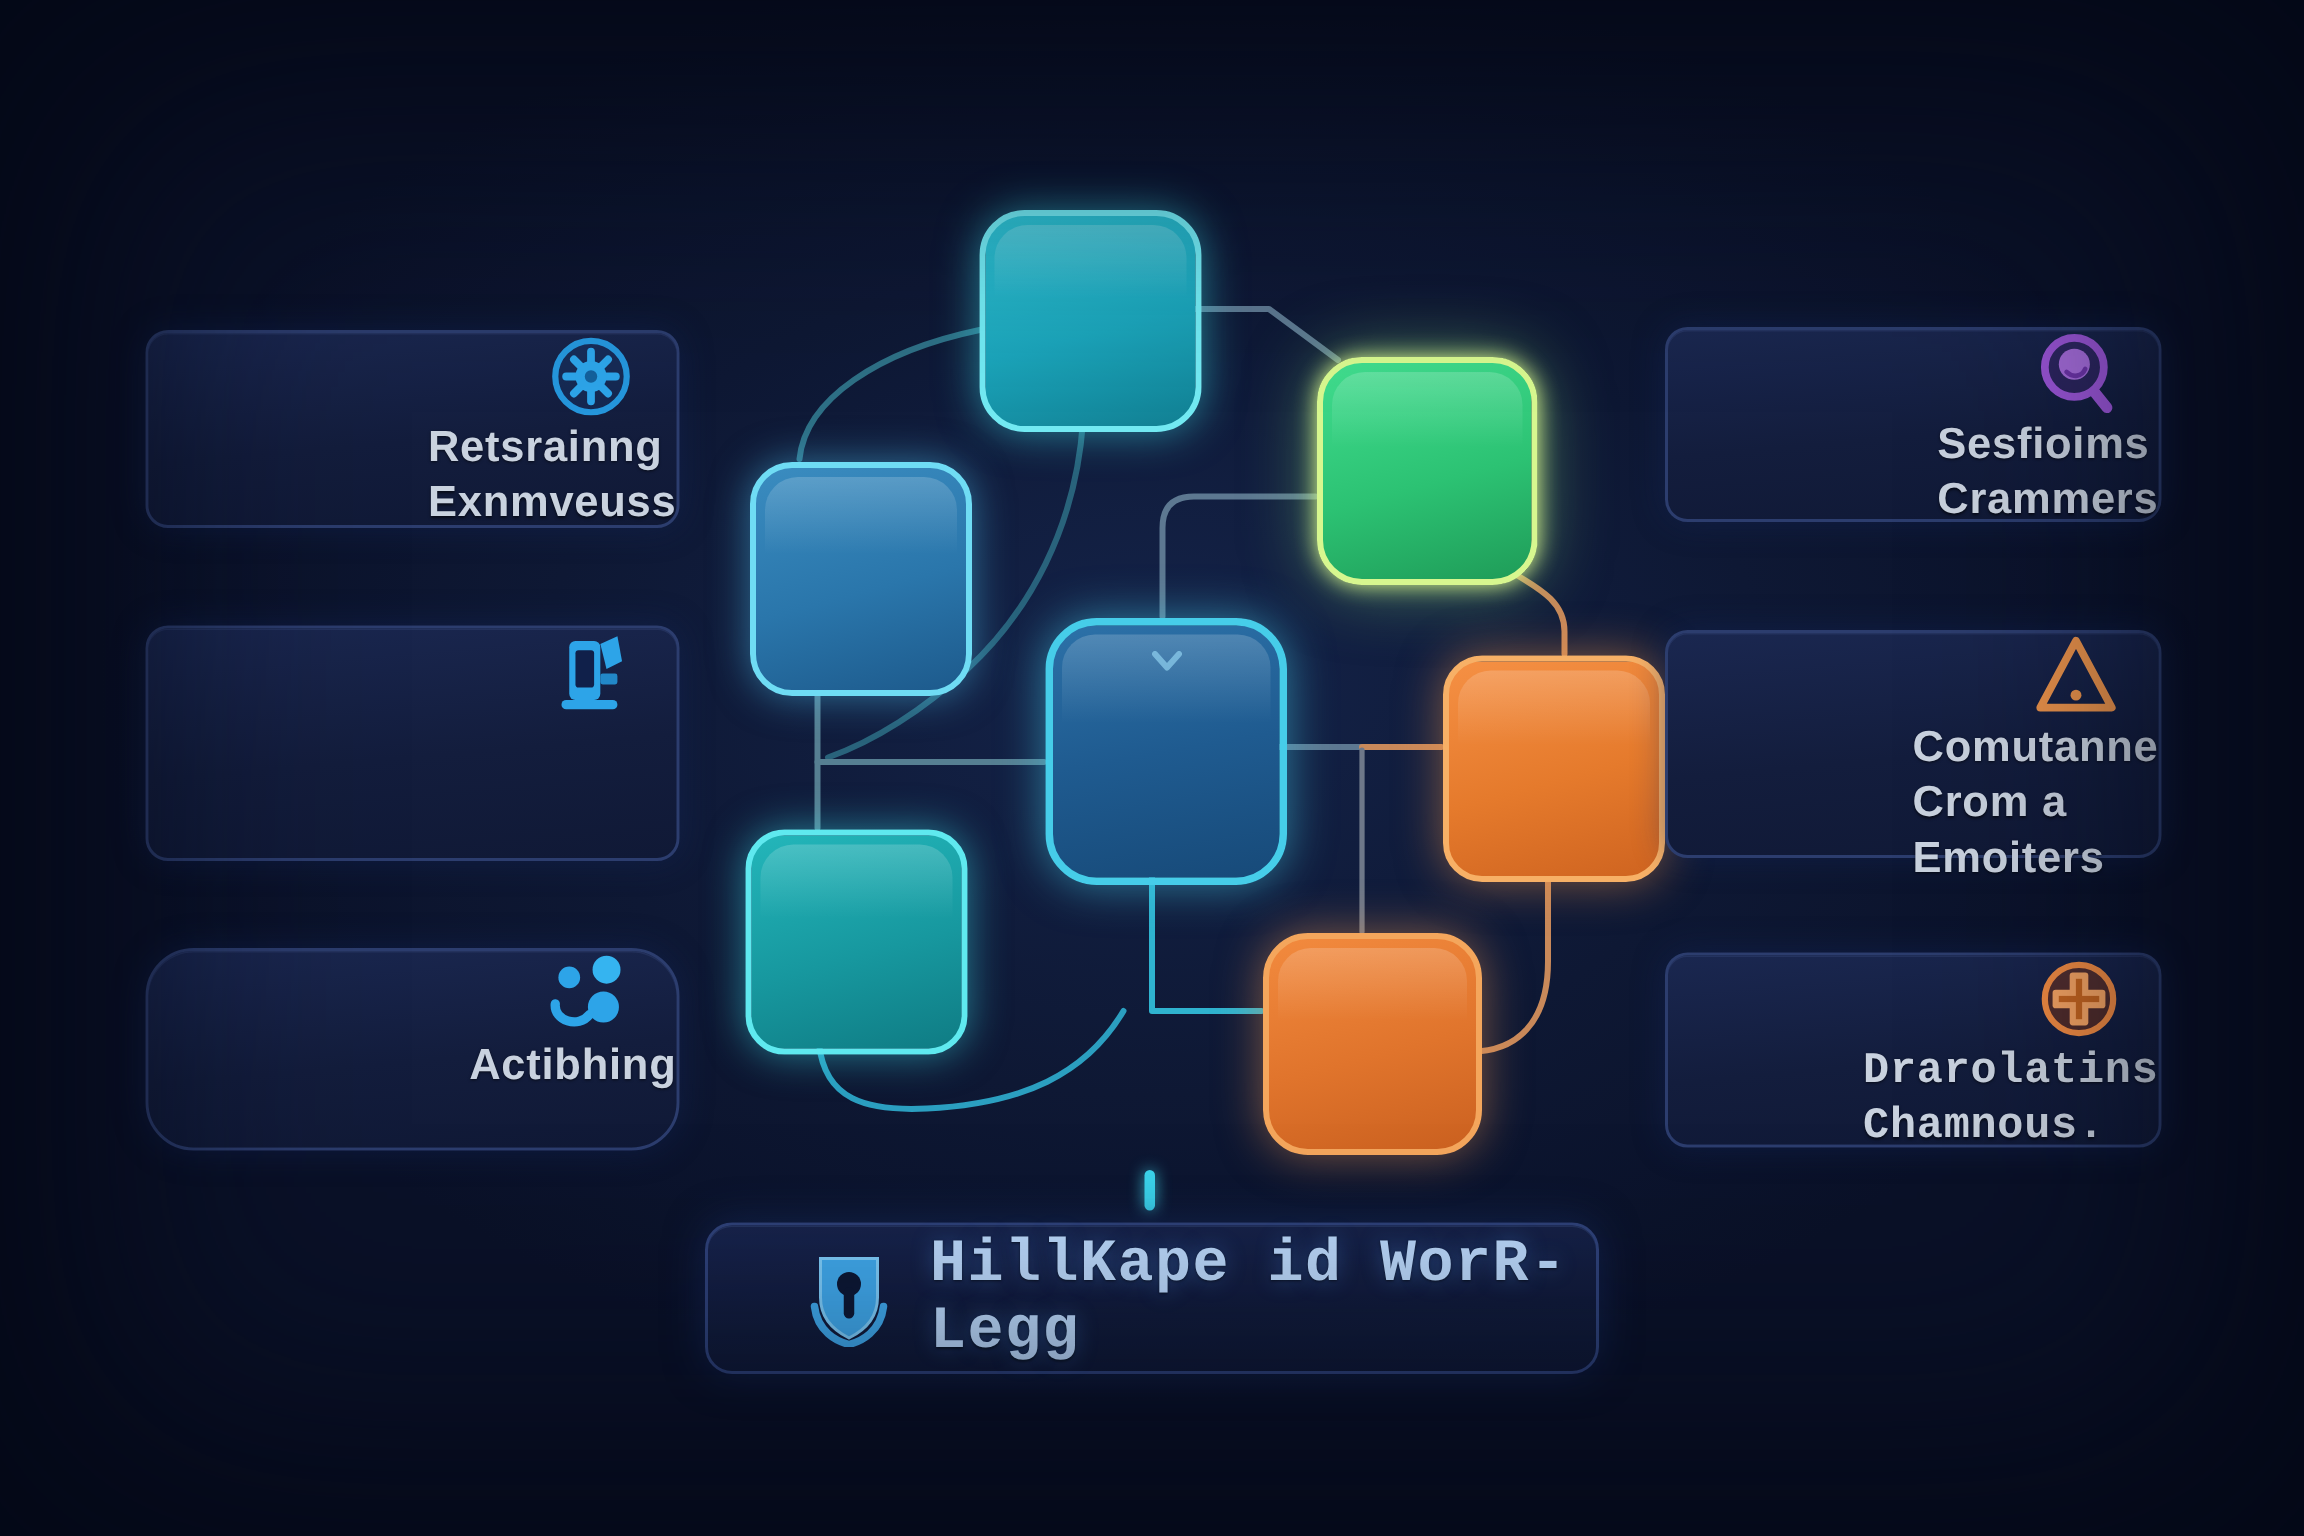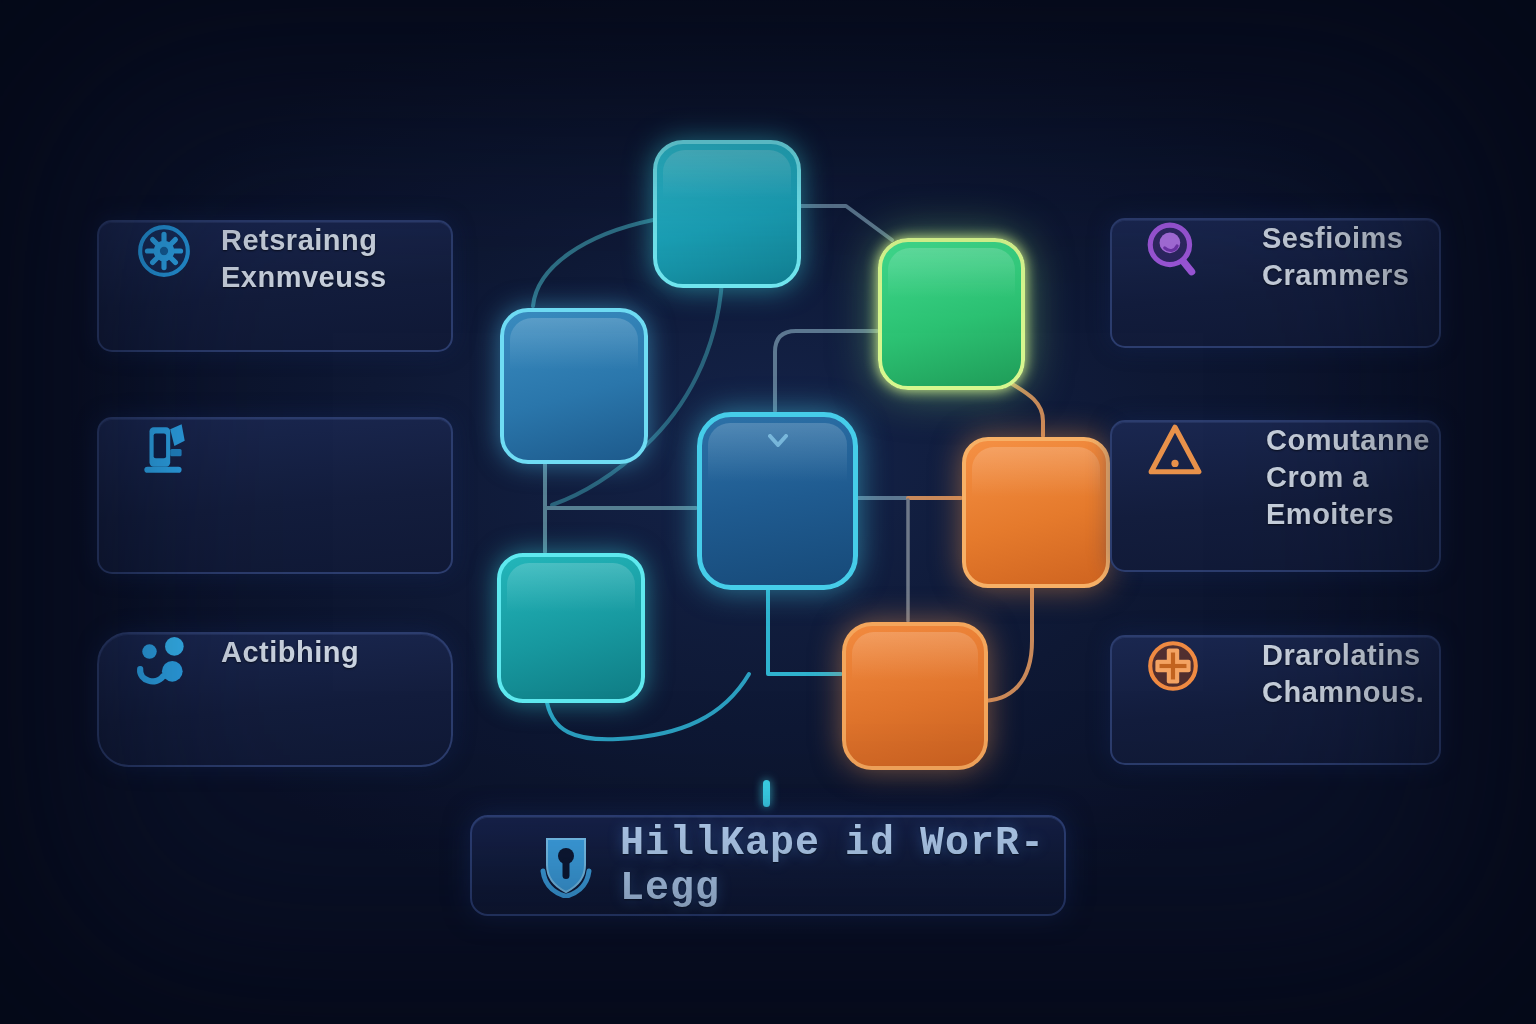--- a/index.html
+++ b/index.html
@@ -7,30 +7,31 @@
     position:relative;width:1536px;height:1024px;overflow:hidden;
     background:
       radial-gradient(ellipse 900px 620px at 50% 44%, #142349 0%, #0e1834 45%, #0a1128 78%),
       #0a1128;
     font-family:"Liberation Sans", sans-serif;
   }
   .vignette{position:absolute;inset:0;pointer-events:none;
     box-shadow:inset 0 0 220px 70px rgba(3,7,20,.85);}
   
   .card{
-    position:absolute;display:flex;align-items:flex-start;
+    position:absolute;display:flex;align-items:flex-end;
     background:linear-gradient(175deg,#1a2750 0%,#131d3d 55%,#101936 100%);
     border:2px solid #2c3d6e;border-radius:15px;
     box-shadow:0 0 22px rgba(20,40,90,.45), inset 0 1px 0 rgba(120,150,220,.12);
+    flex-direction:column;
   }
   .card .icon{flex:0 0 auto;display:flex;align-items:center;justify-content:center;}
   .card .txt{font-weight:700;color:#c9d2df;font-size:29px;line-height:37px;
     letter-spacing:.5px;text-shadow:0 1px 2px rgba(0,0,0,.6);}
   .cardL{left:97px;width:352px;}
-  .cardR{left:1110px;width:327px;gap:36px;}
+  .cardR{left:1110px;width:327px;}
   .cardL .icon{margin:0 28px 0 36px;}
   .cardR .icon{margin:0 24px 0 32px;}
   
   .node{position:absolute;border-radius:30px;}
   .node .sheen{position:absolute;inset:6px;border-radius:22px;
     background:linear-gradient(180deg,rgba(255,255,255,.18) 0%,rgba(255,255,255,0) 38%);}
   .n-top-teal{left:653px;top:140px;width:140px;height:140px;
     background:linear-gradient(165deg,#2fc4d6 0%,#1ba4ba 55%,#117f92 100%);
     border:4px solid #72e9f2;box-shadow:0 0 28px rgba(60,220,235,.55);}
   .n-left-blue{left:500px;top:308px;width:140px;height:148px;border-radius:28px;
@@ -194,21 +195,21 @@
         <circle cx="28" cy="40" r="3.5" fill="#e8914a"></circle>
       </svg>
     </span>
     <span class="txt">
       <div>Comutanne</div>
       <div>Crom a</div>
       <div>Emoiters</div>
     </span>
   </div>
 
-  <div class="card cardR" style="top:635px;height:126px;">
+  <div class="card cardR" style="top:635px;height:126px;font-family:Liberation Mono, monospace;">
     <span class="icon">
       <svg width="58" height="58" viewBox="0 0 56 56">
         <circle cx="28" cy="28" r="22" stroke="#ef8a42" stroke-width="4" fill="rgba(150,60,16,.45)"></circle>
         <rect x="22" y="11" width="12" height="34" rx="2" fill="#f4a362"></rect>
         <rect x="11" y="22" width="34" height="12" rx="2" fill="#f4a362"></rect>
         <rect x="26" y="15" width="4" height="26" fill="#c2631f"></rect>
         <rect x="15" y="26" width="26" height="4" fill="#c2631f"></rect>
       </svg>
     </span>
     <span class="txt">

